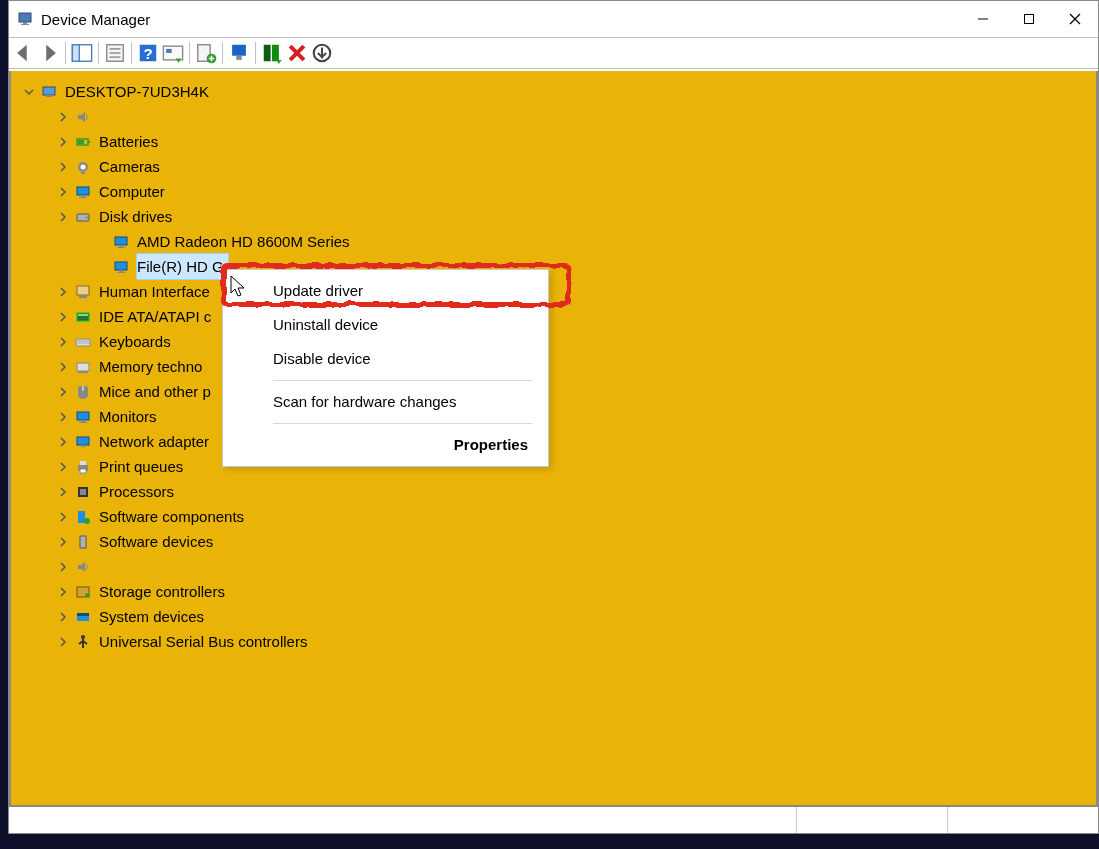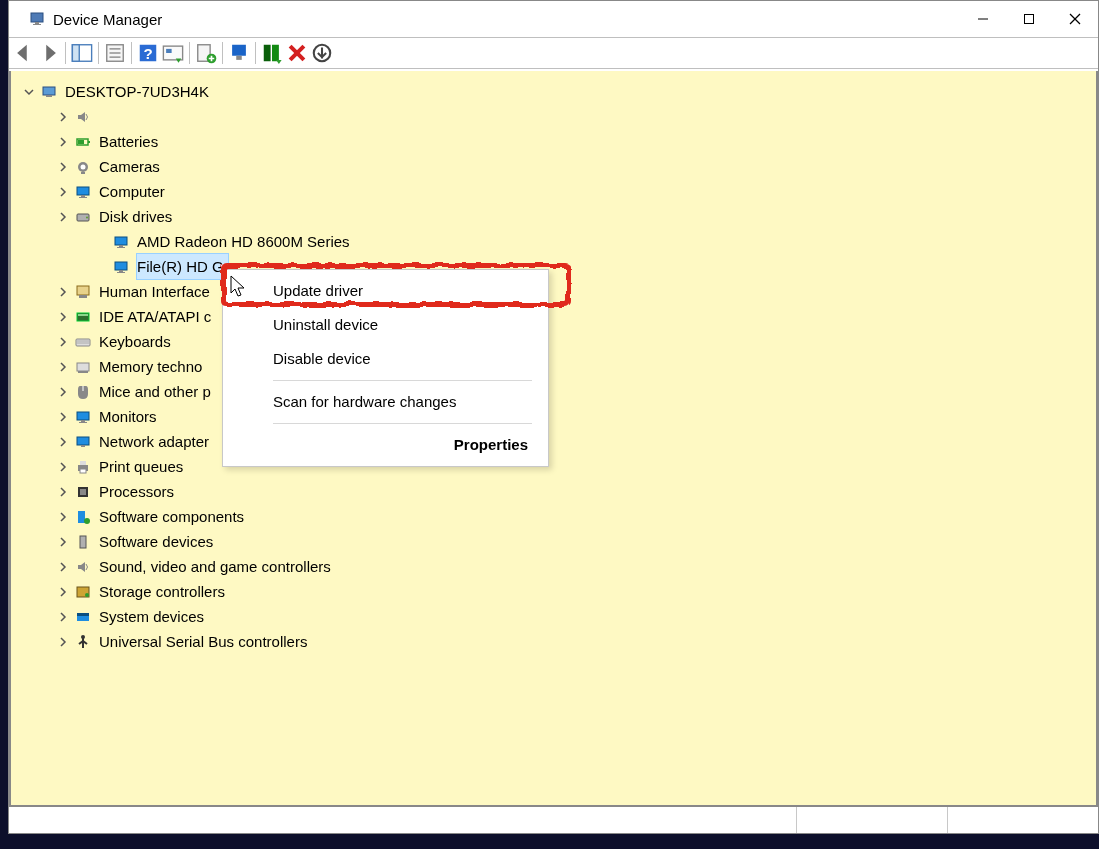--- a/index.html
+++ b/index.html
@@ -1,28 +1,28 @@
 <!DOCTYPE html>
 <html><head>
 <meta charset="utf-8">
 <style>
 html,body{margin:0;padding:0;height:100%;background:#0d0f2b;font-family:"Segoe UI",Tahoma,sans-serif;font-size:14px;color:#000;}
 .window{position:absolute;left:8px;top:0;right:0;bottom:15px;background:#fff;border:1px solid #888;display:flex;flex-direction:column;}
-.titlebar{height:32px;display:flex;align-items:center;padding:2px 0 2px 20px;}
+.titlebar{height:32px;display:flex;align-items:center;padding:2px 0 2px 8px;}
 .titlebar .appicon{width:16px;height:16px;margin-right:8px;}
 .titlebar .title{flex:0 0 auto;font-size:15px;}
 .titlebar .spacer{flex:1;}
 .titlebar .winbtn{width:46px;height:30px;display:flex;align-items:center;justify-content:center;}
 .titlebar .winbtn svg{width:12px;height:12px;}
 .menubar{height:28px;display:flex;align-items:center;padding:0 6px;font-size:15px;gap:0;}
 .menubar .mitem{padding:4px 12px;}
 .toolbar{height:30px;border:1px solid #bfbfbf;border-left:none;border-right:none;display:flex;align-items:center;padding:0 4px;gap:3px;}
 .tbtn{width:22px;height:22px;display:flex;align-items:center;justify-content:center;}
 .tsep{width:1px;height:22px;background:#c0c0c0;margin:0 2px;}
-.content{flex:1;border:2px solid #888;border-top:none;margin:2px 0 0 0;overflow:auto;padding:8px 4px;position:relative;background:#fef9c3;}
+.content{flex:1;border:2px solid #888;border-top:none;margin:2px 0 0 0;overflow:auto;padding:8px 4px;position:relative;background:#eab308;}
 .tree{font-size:15px;line-height:25px;}
 .row{display:flex;align-items:center;height:25px;}
 .caret{width:16px;height:16px;margin-right:2px;display:flex;align-items:center;justify-content:center;}
 .caret svg{width:10px;height:10px;}
 .ticon{width:20px;height:18px;margin-right:6px;display:flex;align-items:center;justify-content:center;}
 .lbl{white-space:nowrap;}
 .sel{background:#cce8ff;outline:1px solid #99d1ff;padding-right:4px;}
 .ctxmenu{position:absolute;background:#fff;border:1px solid #c8c8c8;box-shadow:3px 3px 6px rgba(0,0,0,0.15);padding:4px 0;font-size:15px;min-width:325px;z-index:5;}
 .ctxitem{padding:8px 20px 8px 50px;line-height:1.2;}
 .ctxitem.bold{font-weight:600;text-align:right;}
@@ -427,21 +427,20 @@
             <svg viewBox="0 0 10 10">
               <path d="M3 1 L7 5 L3 9" fill="none" stroke="#555" stroke-width="1.5"></path>
             </svg>
           </span>
           <span class="ticon">
             <svg viewBox="0 0 16 16" width="18" height="16">
               <path d="M3 6 h3 l4 -3 v10 l-4 -3 h-3 z" fill="#888"></path>
               <path d="M11 5 q3 3 0 6" stroke="#888" fill="none"></path>
             </svg>
           </span>
-          <span class="lbl">Sound, video and game controllers</span>
         </div>
         <div class="row" style="padding-left:40px">
           <span class="caret">
             <svg viewBox="0 0 10 10">
               <path d="M3 1 L7 5 L3 9" fill="none" stroke="#555" stroke-width="1.5"></path>
             </svg>
           </span>
           <span class="ticon">
             <svg viewBox="0 0 16 16" width="18" height="16">
               <rect x="2" y="3" width="12" height="10" fill="#cda434" stroke="#6a541a"></rect>

